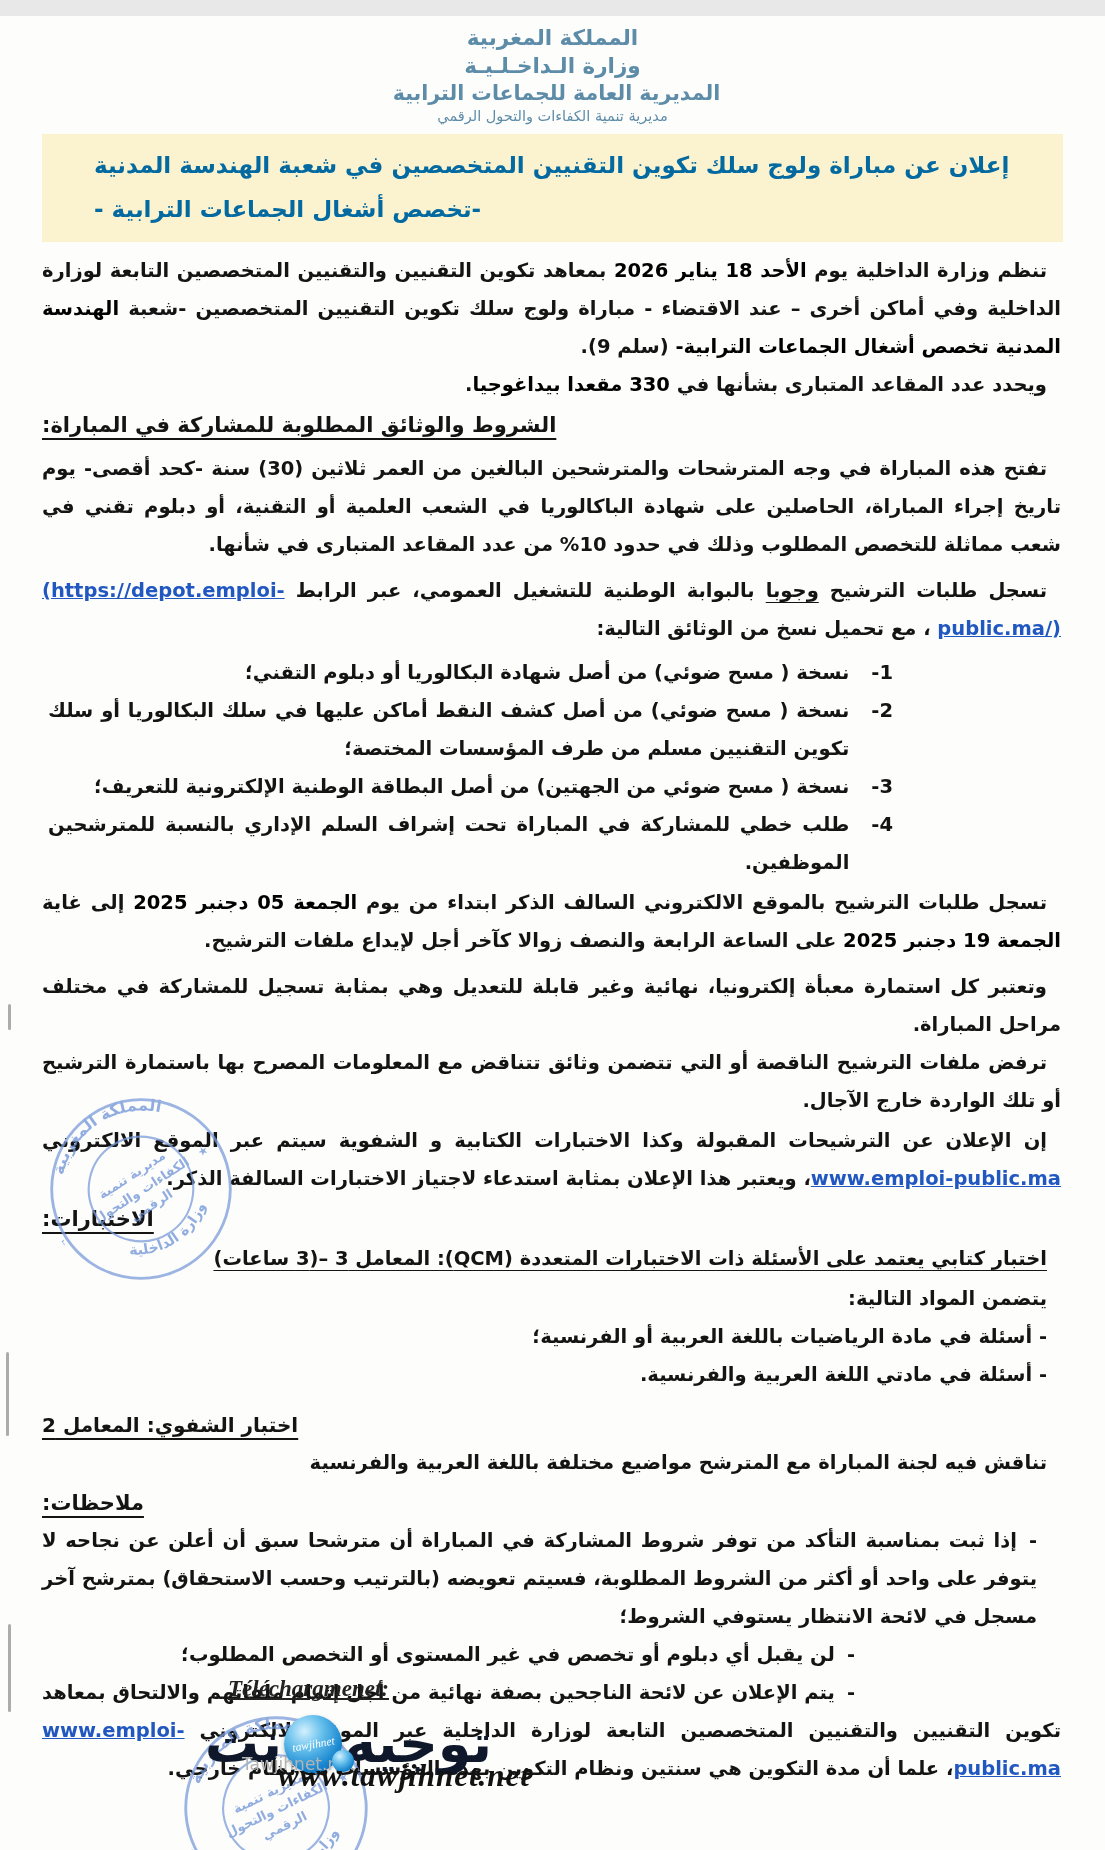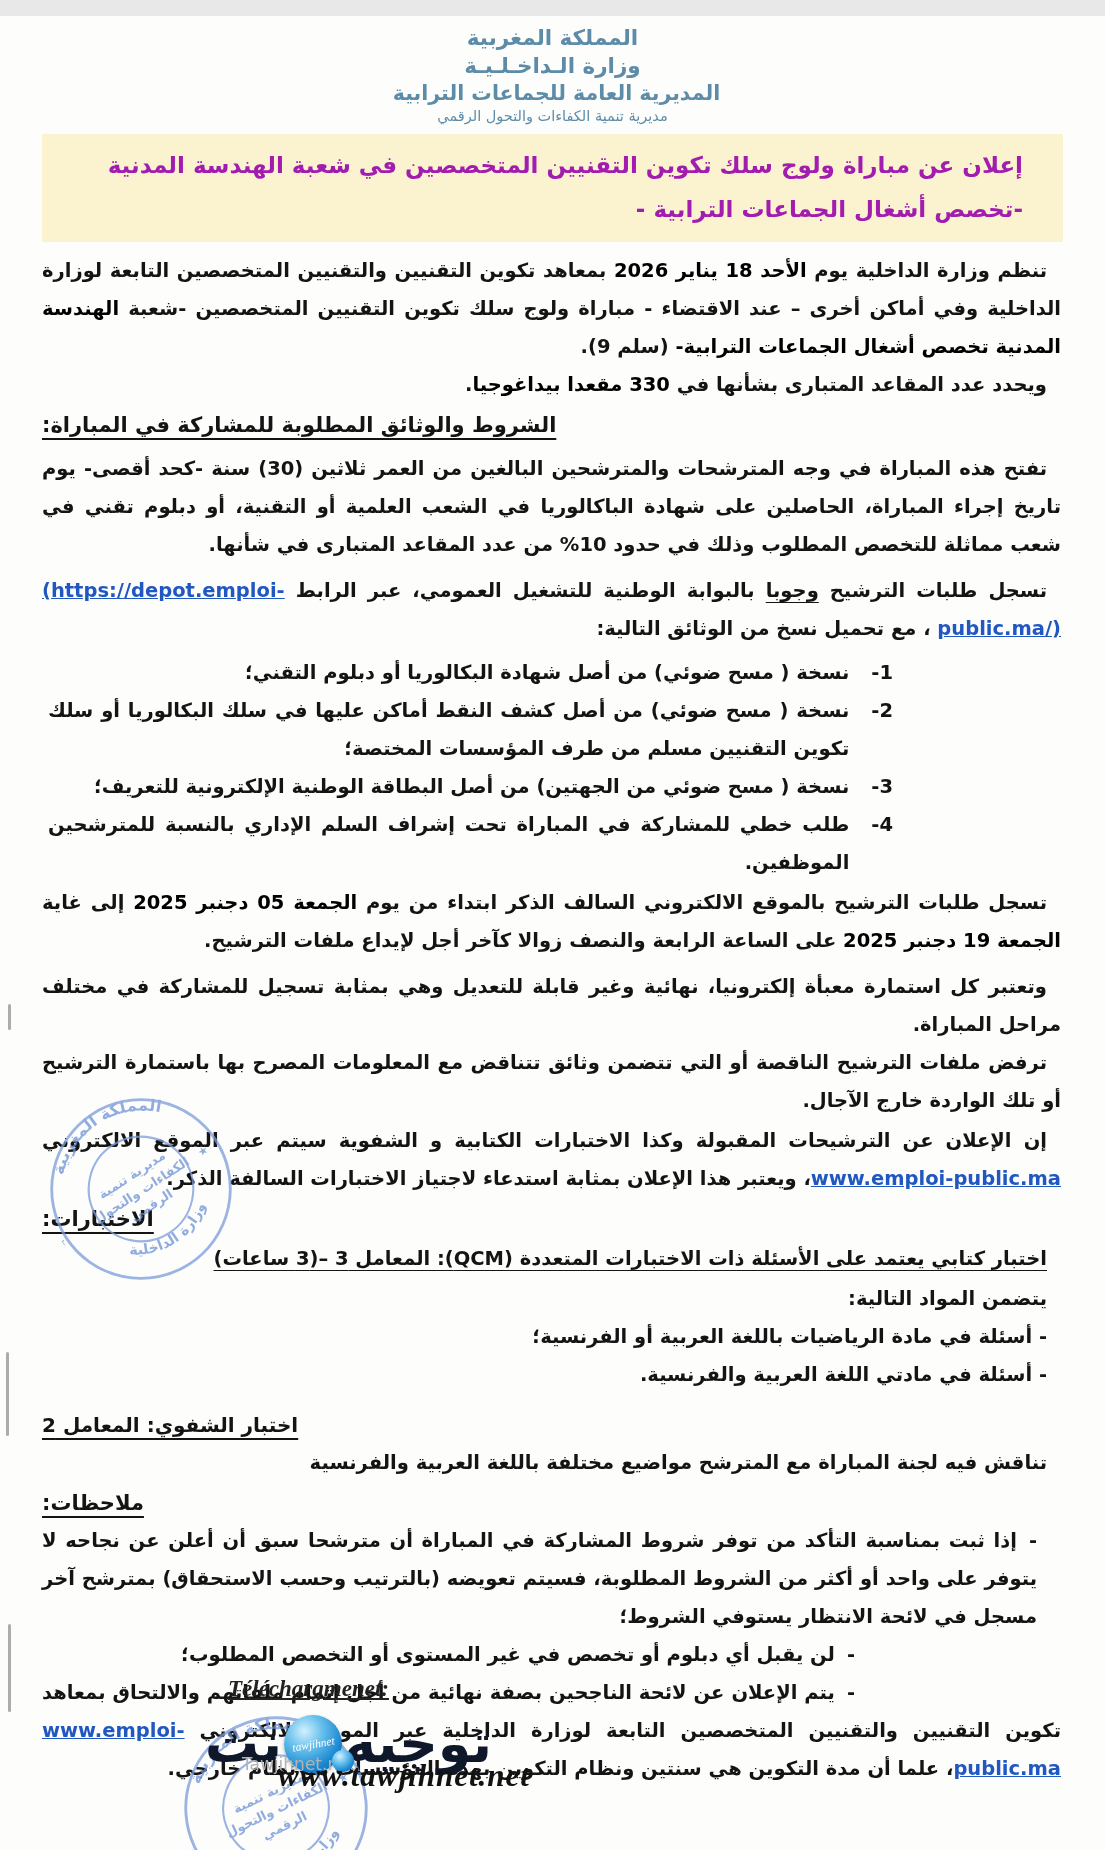--- a/index.html
+++ b/index.html
@@ -5,22 +5,22 @@
   html,body{margin:0;padding:0;background:#e8e8e8;}
   .page{position:relative;width:1105px;height:1850px;margin:16px auto;background:#fdfdfc;
         font-family:"DejaVu Sans","Liberation Sans",sans-serif;direction:rtl;overflow:hidden;}
   
   .hdr{padding-top:8px;text-align:center;color:#5d8ca9;}
   .hdr .l1{font-size:21.5px;font-weight:700;line-height:28px;}
   .hdr .l2{font-size:21.5px;font-weight:700;line-height:28px;letter-spacing:1px;}
   .hdr .l3{font-size:20.5px;font-weight:700;line-height:27px;padding-left:8px;}
   .hdr .l4{font-size:14.5px;font-weight:400;line-height:19px;}
   
-  .titlebox{margin:8px 42px 0;background:#fbf3cf;text-align:right;color:#a21caf;
-            font-weight:800;font-size:23px;line-height:44px;padding:9px 40px 11px;}
+  .titlebox{margin:8px 42px 0;background:#fbf3cf;text-align:left;color:#0369a1;
+            font-weight:800;font-size:23px;line-height:44px;padding:9px 52px 11px;}
   
   main{margin:10px 44px 0 42px;color:#141414;font-size:19.5px;font-weight:700;
        line-height:38px;text-align:justify;}
   .para{margin:0;text-indent:14px;}
   .sec-h{margin:2px 12px 0 0;text-align:left;font-size:21px;font-weight:700;text-indent:0;
          text-decoration:underline;text-decoration-thickness:2px;text-underline-offset:6px;}
   .sec-h.small{font-size:20px;}
   .mt6{margin-top:6px}.mt8{margin-top:8px}.mt12{margin-top:12px}.mt18{margin-top:18px}.mt2{margin-top:2px}
   .linum{display:flex;gap:22px;padding-right:168px;padding-left:6px;}
   .linum .mk{flex:none;}

